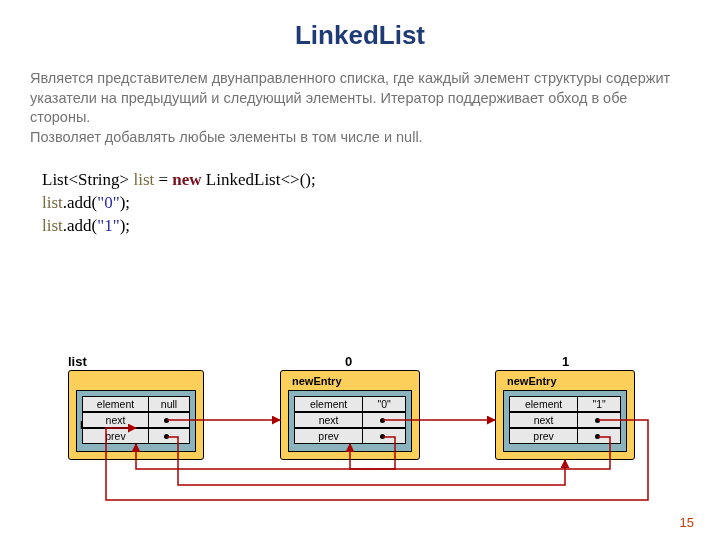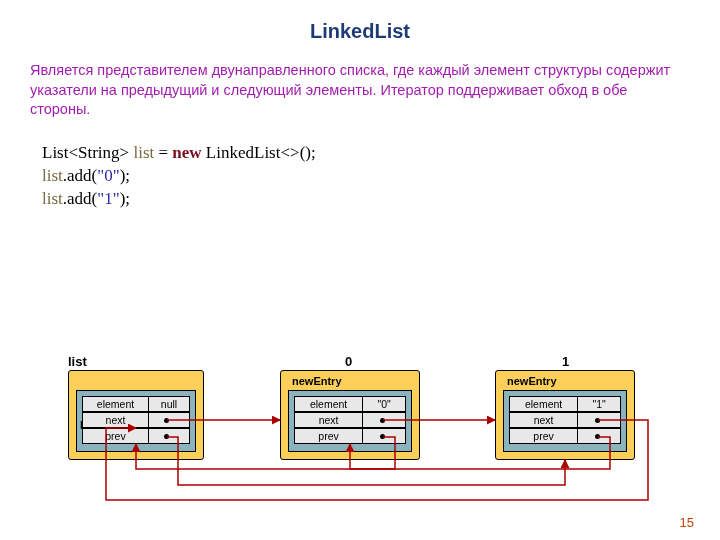--- a/index.html
+++ b/index.html
@@ -7,30 +7,30 @@
     padding: 0;
     width: 720px;
     height: 540px;
     background: #fff;
     font-family: Verdana, Geneva, sans-serif;
     position: relative;
     color: #000;
   }
   .title {
     text-align: center;
-    font-size: 20px;
+    font-size: 26px;
     font-weight: bold;
     color: #1f3b76;
     margin-top: 20px;
   }
   .desc {
     margin: 18px 30px 0 30px;
     font-size: 14.5px;
     line-height: 1.35;
-    color: #a21caf;
+    color: #737373;
   }
   .code {
     margin: 22px 0 0 42px;
     font-family: "Times New Roman", serif;
     font-size: 17px;
     line-height: 1.35;
     color: #000;
   }
   .code .kw { color: #7a0f1e; font-weight: bold; font-family: Liberation Serif, serif; }
   .code .var { color: #7a6a40; }
@@ -99,20 +99,21 @@
     border-radius:50%;
   }
 </style>
 </head>
 <body>
 
 <div class="title">LinkedList</div>
 
 <div class="desc">
   <div>Является представителем двунаправленного списка, где каждый элемент структуры содержит указатели на предыдущий и следующий элементы. Итератор поддерживает обход в обе стороны.</div>
+  <div>Позволяет добавлять любые элементы в том числе и null.</div>
 </div>
 
 <div class="code">
   <div>
     <span>List&lt;String&gt;</span>
     <span class="var">list</span><span> = </span><span class="kw">new</span><span> LinkedList&lt;&gt;();</span>
   </div>
   <div>
     <span class="var">list</span><span>.add(</span><span class="str">"0"</span><span>);</span>
   </div>

